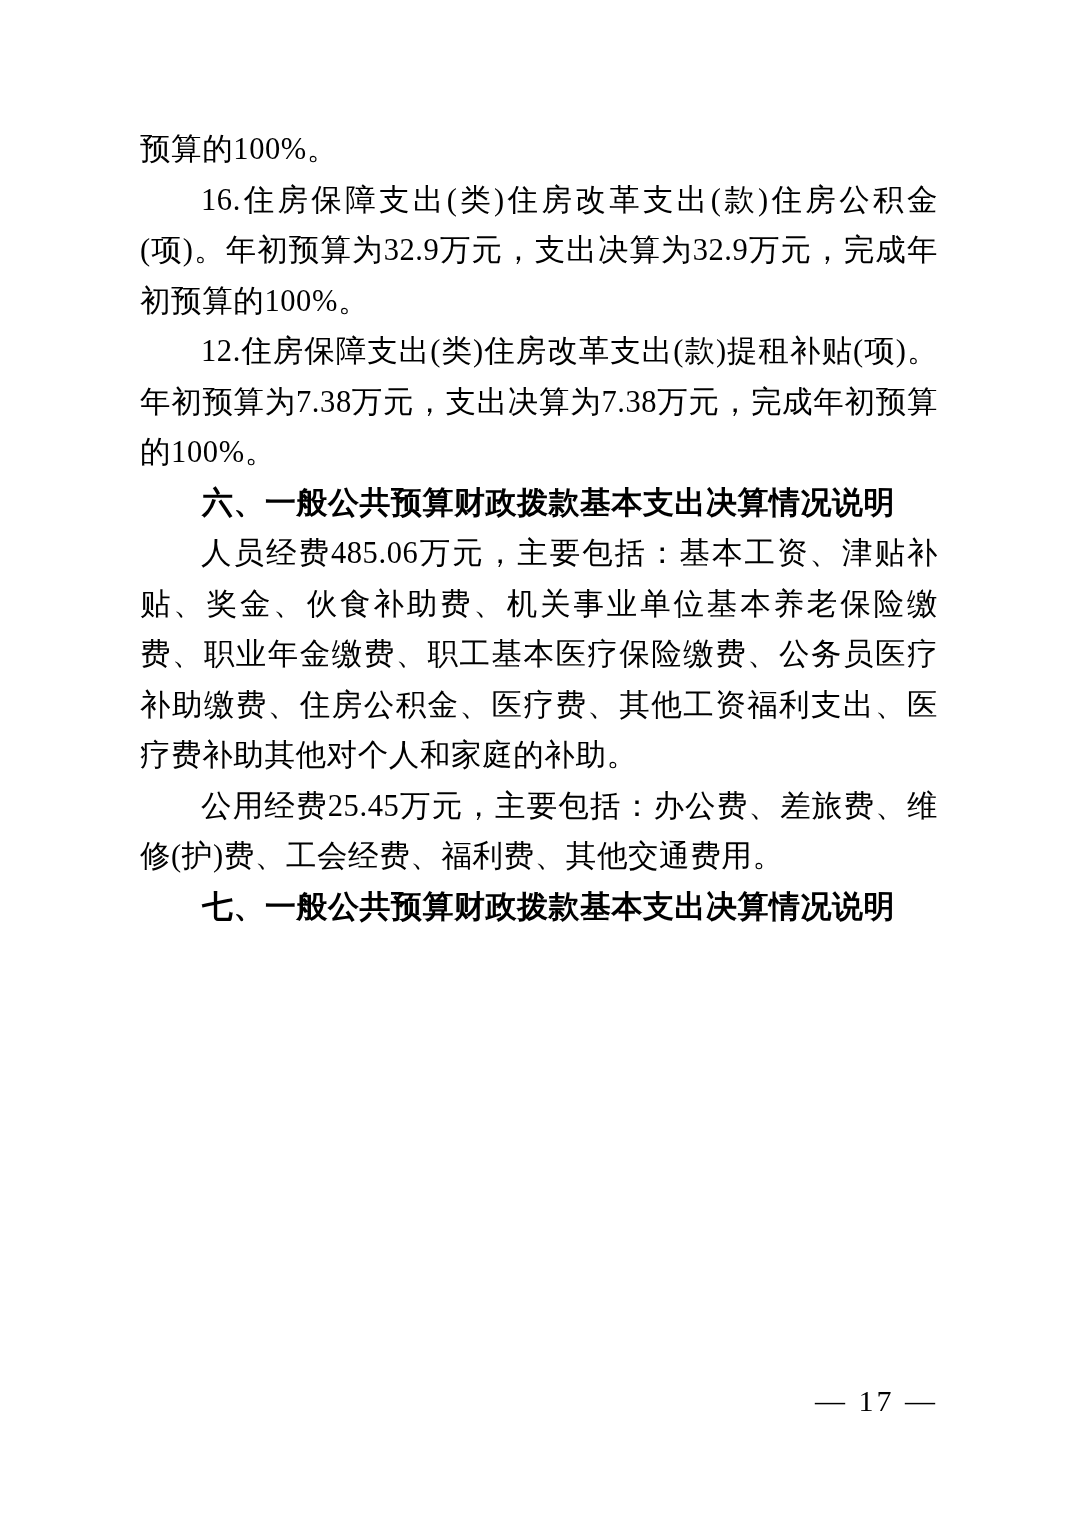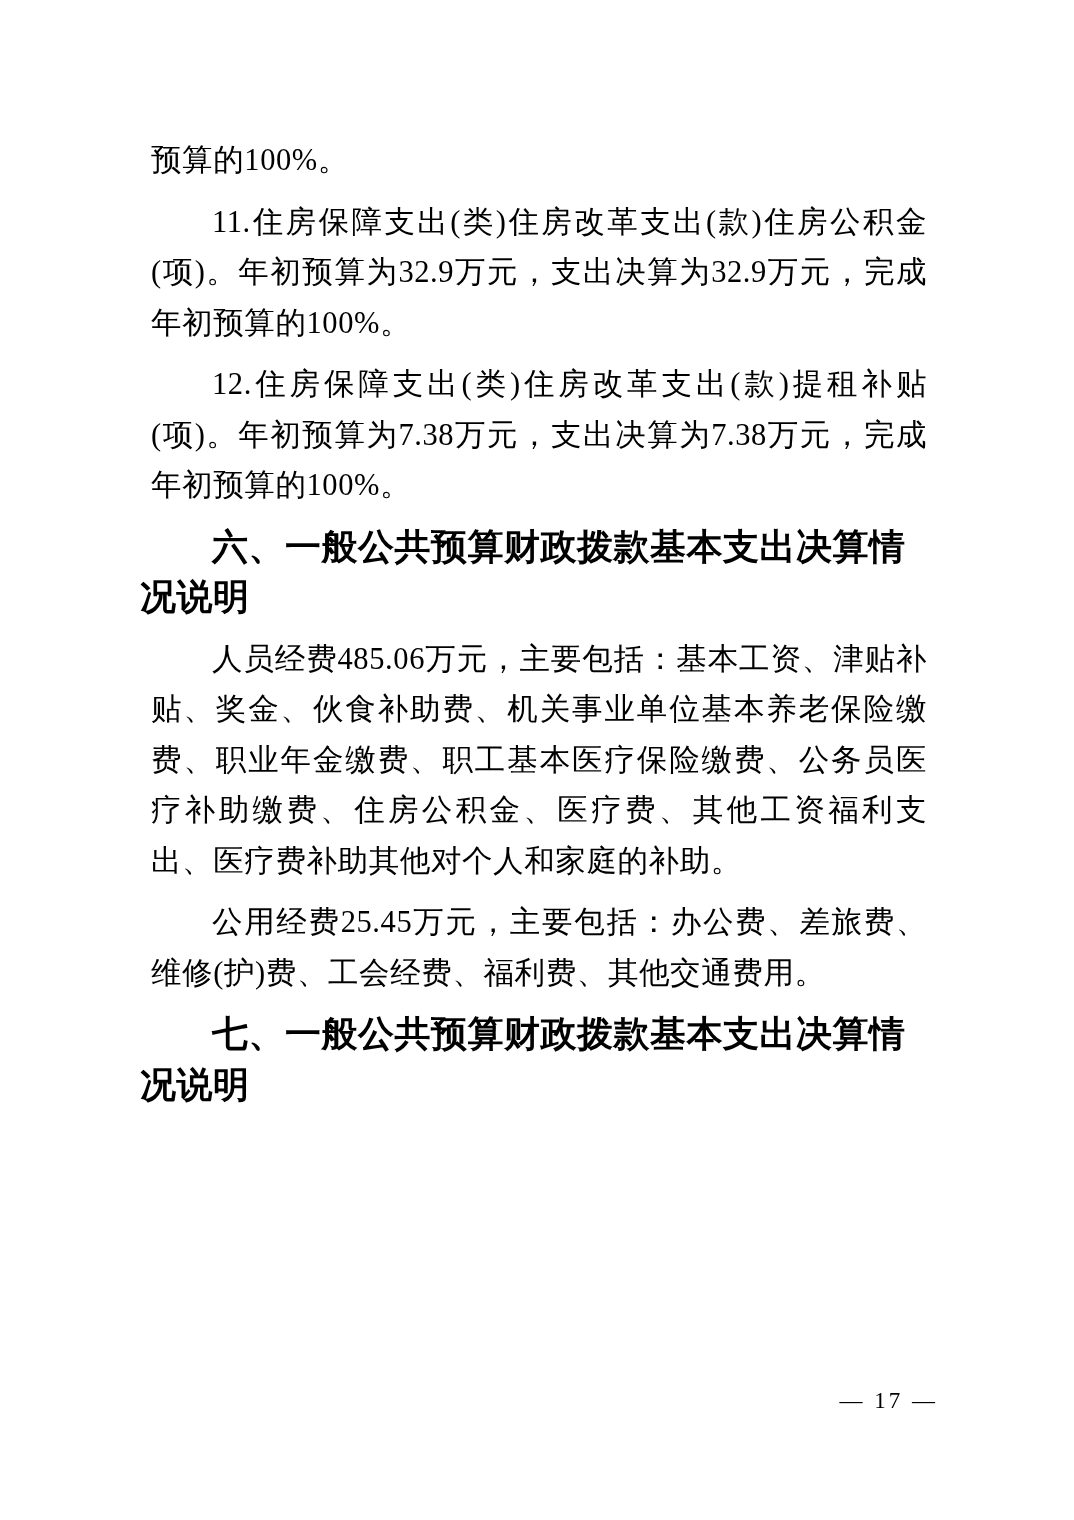--- a/index.html
+++ b/index.html
@@ -19,54 +19,54 @@
     left: 140px;
     right: 136px;
     top: 124px;
     text-align: justify;
     text-justify: inter-character;
     font-size: 30.5px;
     line-height: 50.5px;
     letter-spacing: 0.6px;
   }
   .content p {
-    margin: 11px;
+    margin: 0;
     text-indent: 2em;
   }
   .content p.noindent {
     text-indent: 0;
   }
   .content h2 {
     margin: 0;
     text-indent: 2em;
     font-family: "Liberation Sans", "DejaVu Sans", sans-serif;
     font-weight: 700;
-    font-size: 36px;
+    font-size: 31px;
     line-height: 50.5px;
     letter-spacing: 0.5px;
     text-align: left;
   }
   .page-number {
     position: absolute;
     top: 1386px;
     right: 136px;
-    font-size: 23px;
+    font-size: 30px;
     line-height: 30px;
     letter-spacing: 3px;
     color: #000000;
     font-family: "Liberation Serif", "DejaVu Serif", serif;
   }
 </style>
 </head>
 <body>
 
 <div class="page">
   <div class="content">
     <p class="noindent">预算的100%。</p>
-    <p>11.住房保障支出(类)住房改革支出(款)住房公积金(项)。年初预算为32.9万元，支出决算为32.9万元，完成年初预算的100%。</p>
+    <p>16.住房保障支出(类)住房改革支出(款)住房公积金(项)。年初预算为32.9万元，支出决算为32.9万元，完成年初预算的100%。</p>
     <p>12.住房保障支出(类)住房改革支出(款)提租补贴(项)。年初预算为7.38万元，支出决算为7.38万元，完成年初预算的100%。</p>
     <h2>六、一般公共预算财政拨款基本支出决算情况说明</h2>
     <p>人员经费485.06万元，主要包括：基本工资、津贴补贴、奖金、伙食补助费、机关事业单位基本养老保险缴费、职业年金缴费、职工基本医疗保险缴费、公务员医疗补助缴费、住房公积金、医疗费、其他工资福利支出、医疗费补助其他对个人和家庭的补助。</p>
     <p>公用经费25.45万元，主要包括：办公费、差旅费、维修(护)费、工会经费、福利费、其他交通费用。</p>
     <h2>七、一般公共预算财政拨款基本支出决算情况说明</h2>
   </div>
   <div class="page-number">— 17 —</div>
 </div>
 
 </body></html>

